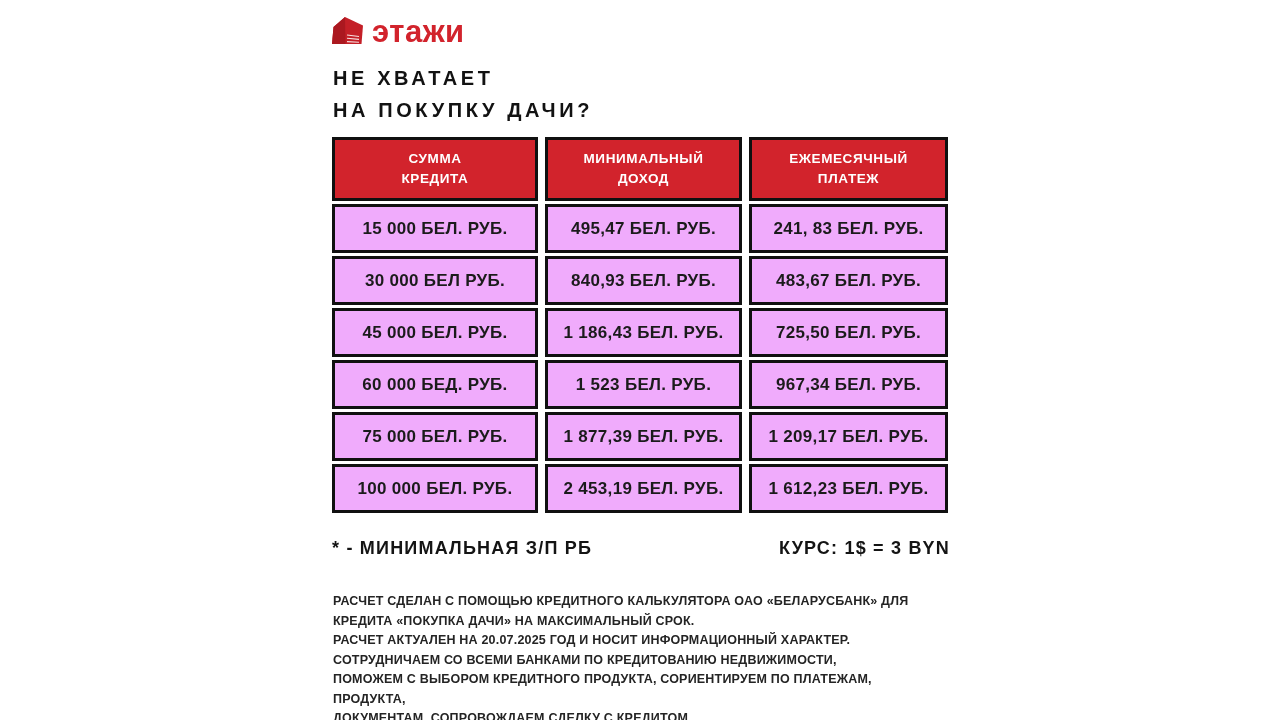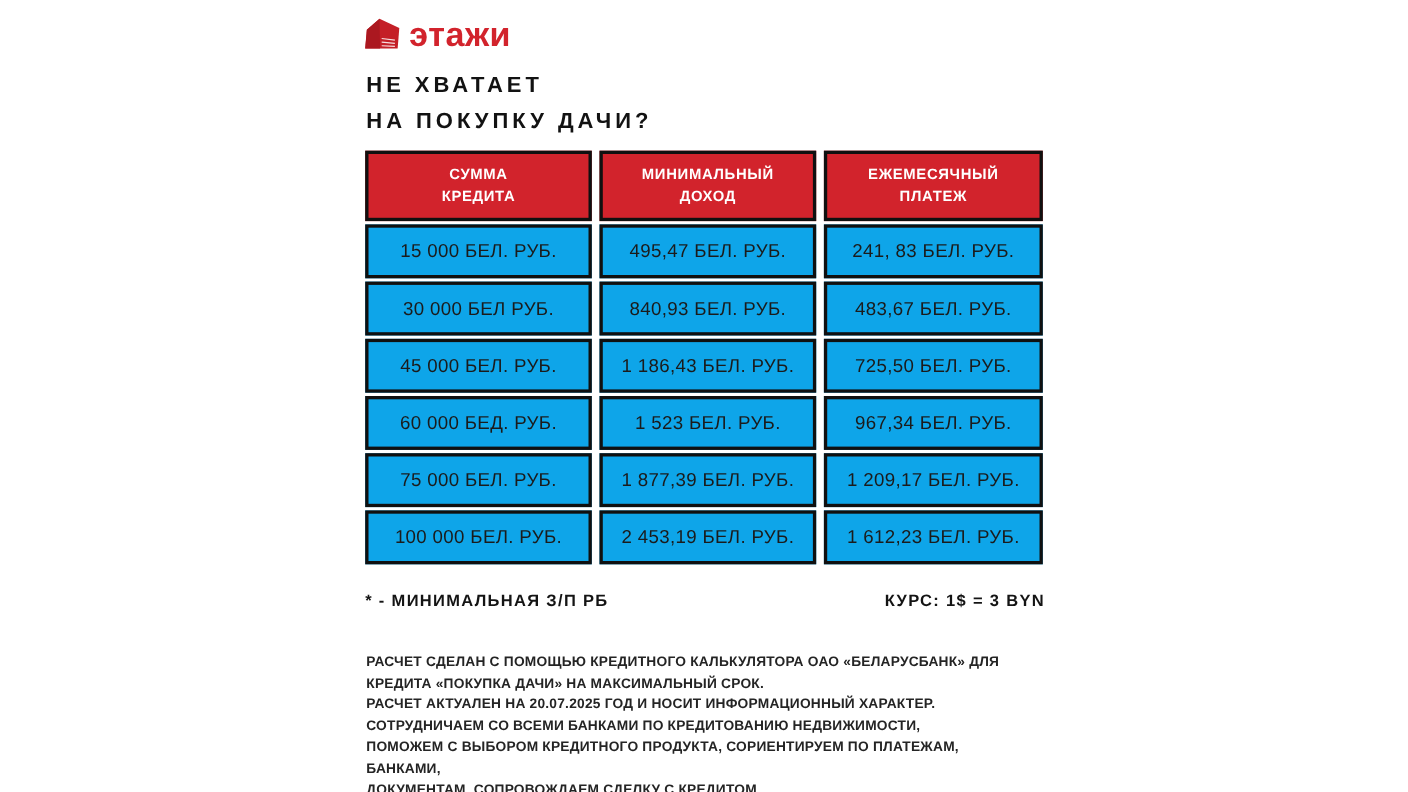--- a/index.html
+++ b/index.html
@@ -17,28 +17,28 @@
            letter-spacing:3.6px; line-height:32px; color:#121212; }
 
   
   .credit-table { position:absolute; left:332px; top:137px; width:616px;
                   display:grid; grid-template-columns:206px 197px 199px;
                   column-gap:7px; row-gap:3px; }
   .th { background:#d2232c; border:3px solid #101010; color:#ffffff; height:64px;
         display:flex; align-items:center; justify-content:center; text-align:center;
         font-size:13.5px; font-weight:700; letter-spacing:0.6px; line-height:20px;
         white-space:pre-line; }
-  .td { background:#0ea5e9; border:3px solid #101010; height:49px;
+  .td { background:#f0abfc; border:3px solid #101010; height:49px;
         display:flex; align-items:center; justify-content:center;
-        font-size:17px; font-weight:400; letter-spacing:0.3px; color:#1b1b1b; }
+        font-size:17px; font-weight:700; letter-spacing:0.3px; color:#1b1b1b; }
 
   
   .notes-row { position:absolute; left:332px; top:538px; width:618px;
                display:flex; justify-content:space-between; align-items:baseline;
-               font-size:15px; font-weight:800; letter-spacing:1.2px; color:#141414; }
+               font-size:18px; font-weight:800; letter-spacing:1.2px; color:#141414; }
 
   
   .disclaimer { position:absolute; left:333px; top:580px; width:628px;
                 font-size:12.5px; font-weight:600; letter-spacing:0.2px;
                 line-height:19.5px; color:#242424;margin-top:12px; }
 </style>
 </head>
 <body>
 
 <div class="canvas">
@@ -98,17 +98,17 @@
     <span>* - МИНИМАЛЬНАЯ З/П РБ</span>
     <span>КУРС: 1$ = 3 BYN</span>
   </div>
 
   <div class="disclaimer">
     <div>РАСЧЕТ СДЕЛАН С ПОМОЩЬЮ КРЕДИТНОГО КАЛЬКУЛЯТОРА ОАО «БЕЛАРУСБАНК» ДЛЯ</div>
     <div>КРЕДИТА «ПОКУПКА ДАЧИ» НА МАКСИМАЛЬНЫЙ СРОК.</div>
     <div>РАСЧЕТ АКТУАЛЕН НА 20.07.2025 ГОД И НОСИТ ИНФОРМАЦИОННЫЙ ХАРАКТЕР.</div>
     <div>СОТРУДНИЧАЕМ СО ВСЕМИ БАНКАМИ ПО КРЕДИТОВАНИЮ НЕДВИЖИМОСТИ,</div>
     <div>ПОМОЖЕМ С ВЫБОРОМ КРЕДИТНОГО ПРОДУКТА, СОРИЕНТИРУЕМ ПО ПЛАТЕЖАМ,</div>
-    <div>БАНКАМИ,</div>
+    <div>ПРОДУКТА,</div>
     <div>ДОКУМЕНТАМ, СОПРОВОЖДАЕМ СДЕЛКУ С КРЕДИТОМ</div>
   </div>
 
 </div>
 
 </body></html>

